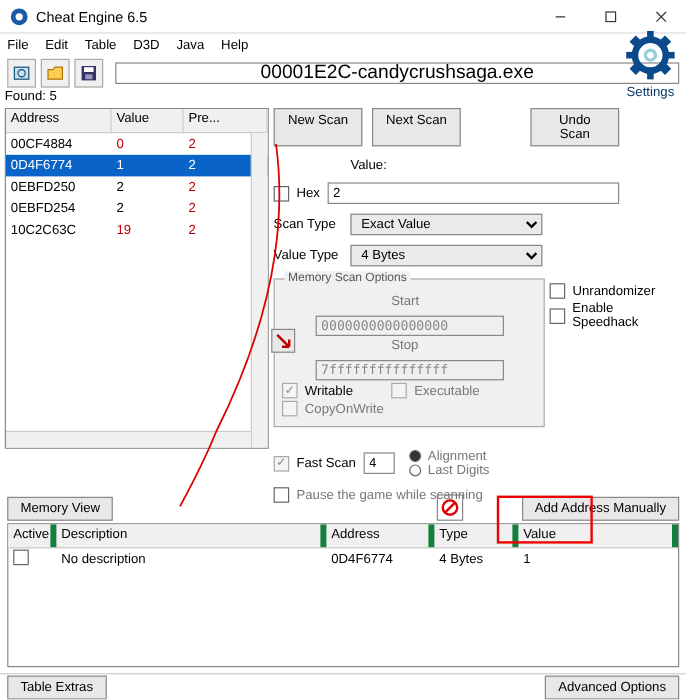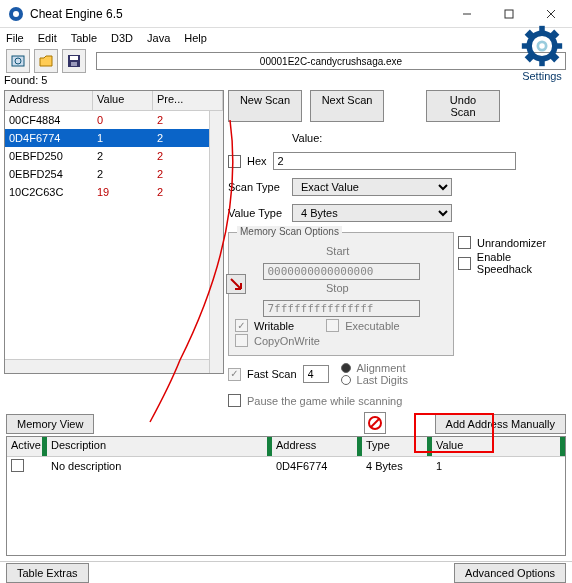--- a/index.html
+++ b/index.html
@@ -12,21 +12,21 @@
   .wbtns { display: flex; }
   .wbtn { width: 42px; height: 28px; display: flex; align-items: center; justify-content: center; }
   .wbtn svg { width: 10px; height: 10px; }
 
   .menubar { height: 20px; display: flex; align-items: center; padding-left: 6px; gap: 14px; }
   .menubar span { }
 
   .exebar { height: 26px; display: flex; align-items: center; padding: 2px 6px; gap: 4px; }
   .tbtn { width: 24px; height: 24px; border: 1px solid #aaa; display:flex; align-items:center; justify-content:center; background:#f0f0f0; }
   .progressbox { flex: 1; height: 18px; border: 1px solid #888; background: #fff; margin-left: 6px; position: relative; }
-  .progress-label { position: absolute; left: 50%; top: 50%; transform: translate(-50%, -50%); font-size: 10px; }
+  .progress-label { position: absolute; left: 50%; top: 50%; transform: translate(-50%, -50%); font-size: 16px; }
 
   .main { display: flex; flex-direction: row; height: 300px; padding: 0 4px; gap: 4px; position: relative; }
   .leftcol { width: 220px; display: flex; flex-direction: column; }
   .found { height: 16px; }
   .grid { border: 1px solid #888; flex: 1; background: #fff; position: relative; }
   .ghead { display: flex; background: #f0f0f0; border-bottom: 1px solid #ccc; height: 20px; }
   .ghead div { border-right: 1px solid #ccc; padding: 2px 4px; }
   .gbody { }
   .grow { display: flex; height: 18px; align-items: center; }
   .grow div { padding: 0 4px; }
@@ -202,21 +202,21 @@
       <div class="scroll-y"></div>
       <div class="scroll-x"></div>
     </div>
   </div>
 
   <div class="rightcol">
     <div class="scanrow">
       <div class="btn wide">New Scan</div>
       <div class="btn wide">Next Scan</div>
       <div style="flex:1"></div>
-      <div class="btn wide" style="margin-right:68px">Undo Scan</div>
+      <div class="btn wide" style="margin-right:52px">Undo Scan</div>
     </div>
     <div class="lblrow">
       <div style="width:58px"></div>
       <div>Value:</div>
     </div>
     <div class="lblrow">
       <div class="cb"></div>
       <span>Hex</span>
       <input class="txt" style="flex: 1 1 0%; margin-right: 52px;" value="2">
     </div>
@@ -257,21 +257,21 @@
             <div class="cb"></div>
             <span>Unrandomizer</span>
           </div>
         <div class="lblrow">
             <div class="cb"></div>
             <span>Enable Speedhack</span>
           </div>
       </div>
     </div>
 
-    <div class="lblrow" style="margin-top:2px">
+    <div class="lblrow" style="margin-top:14px">
       <div class="cb grey checked"></div>
       <span>Fast Scan</span>
       <input class="txt" style="width: 26px;" value="4">
       <div style="margin-left:6px">
         <div class="lblrow" style="margin:0">
             <span style="width:10px;height:10px;border:1px solid #666;border-radius:50%;background:#333;display:inline-block"></span>
             <span class="grey">Alignment</span>
           </div>
         <div class="lblrow" style="margin:0">
             <span style="width:10px;height:10px;border:1px solid #666;border-radius:50%;display:inline-block"></span>

